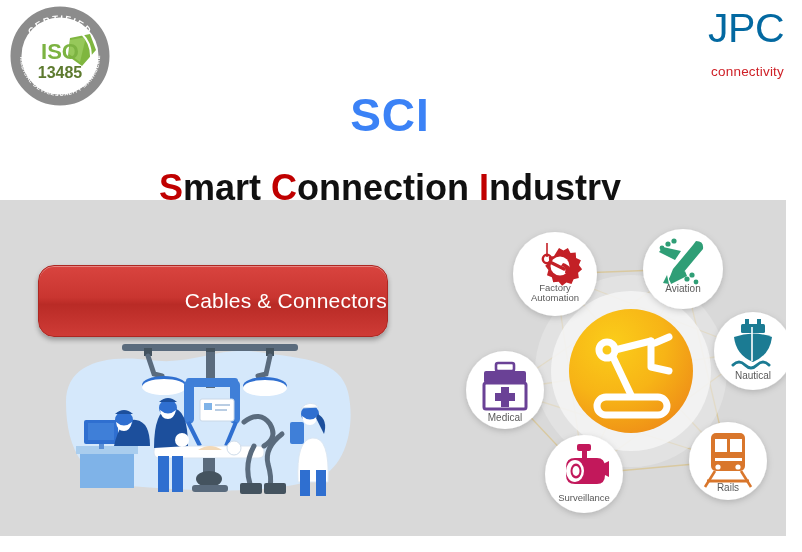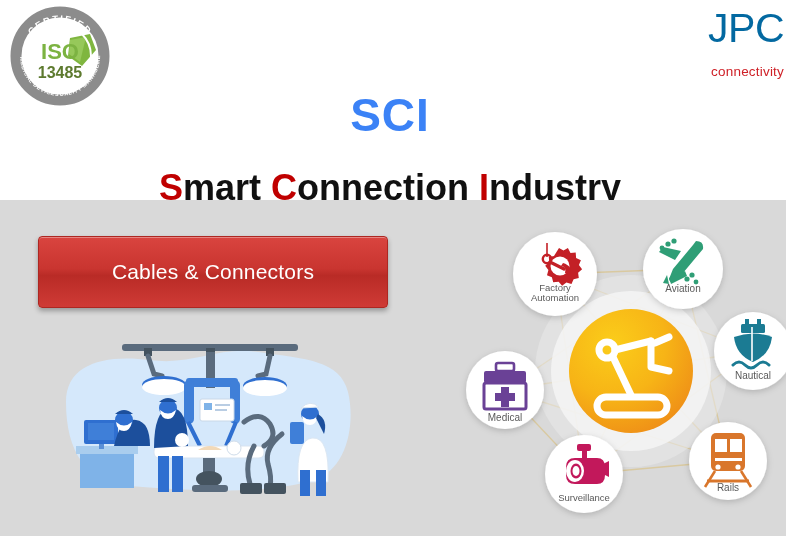--- a/index.html
+++ b/index.html
@@ -96,29 +96,29 @@
   .edge-bottom {
     position: absolute;
     left: 0; top: 536px;
     width: 802px; height: 16px;
     background: #ffffff;
   }
 
   
   .red-banner {
     position: absolute;
-    left: 38px; top: 236px;
+    left: 38px; top: 265px;
     width: 348px; height: 70px;
-    border-radius: 4px;
+    border-radius: 16px;
     background: linear-gradient(to bottom, #d9443f 0%, #c93530 45%, #b92b26 55%, #cf3b36 100%);
     box-shadow: 0 3px 5px rgba(0,0,0,0.30), inset 0 1px 0 rgba(255,255,255,0.35);
     border: 1px solid #ad2722;
     display: flex;
     flex-direction: column;
-    align-items: center;
+    align-items: flex-end;
     justify-content: center;
     color: #ffffff;
     font-size: 21px;
     line-height: 1.32;
     text-align: center;
     letter-spacing: 0.2px;
   }
 
   
   .illustration {

